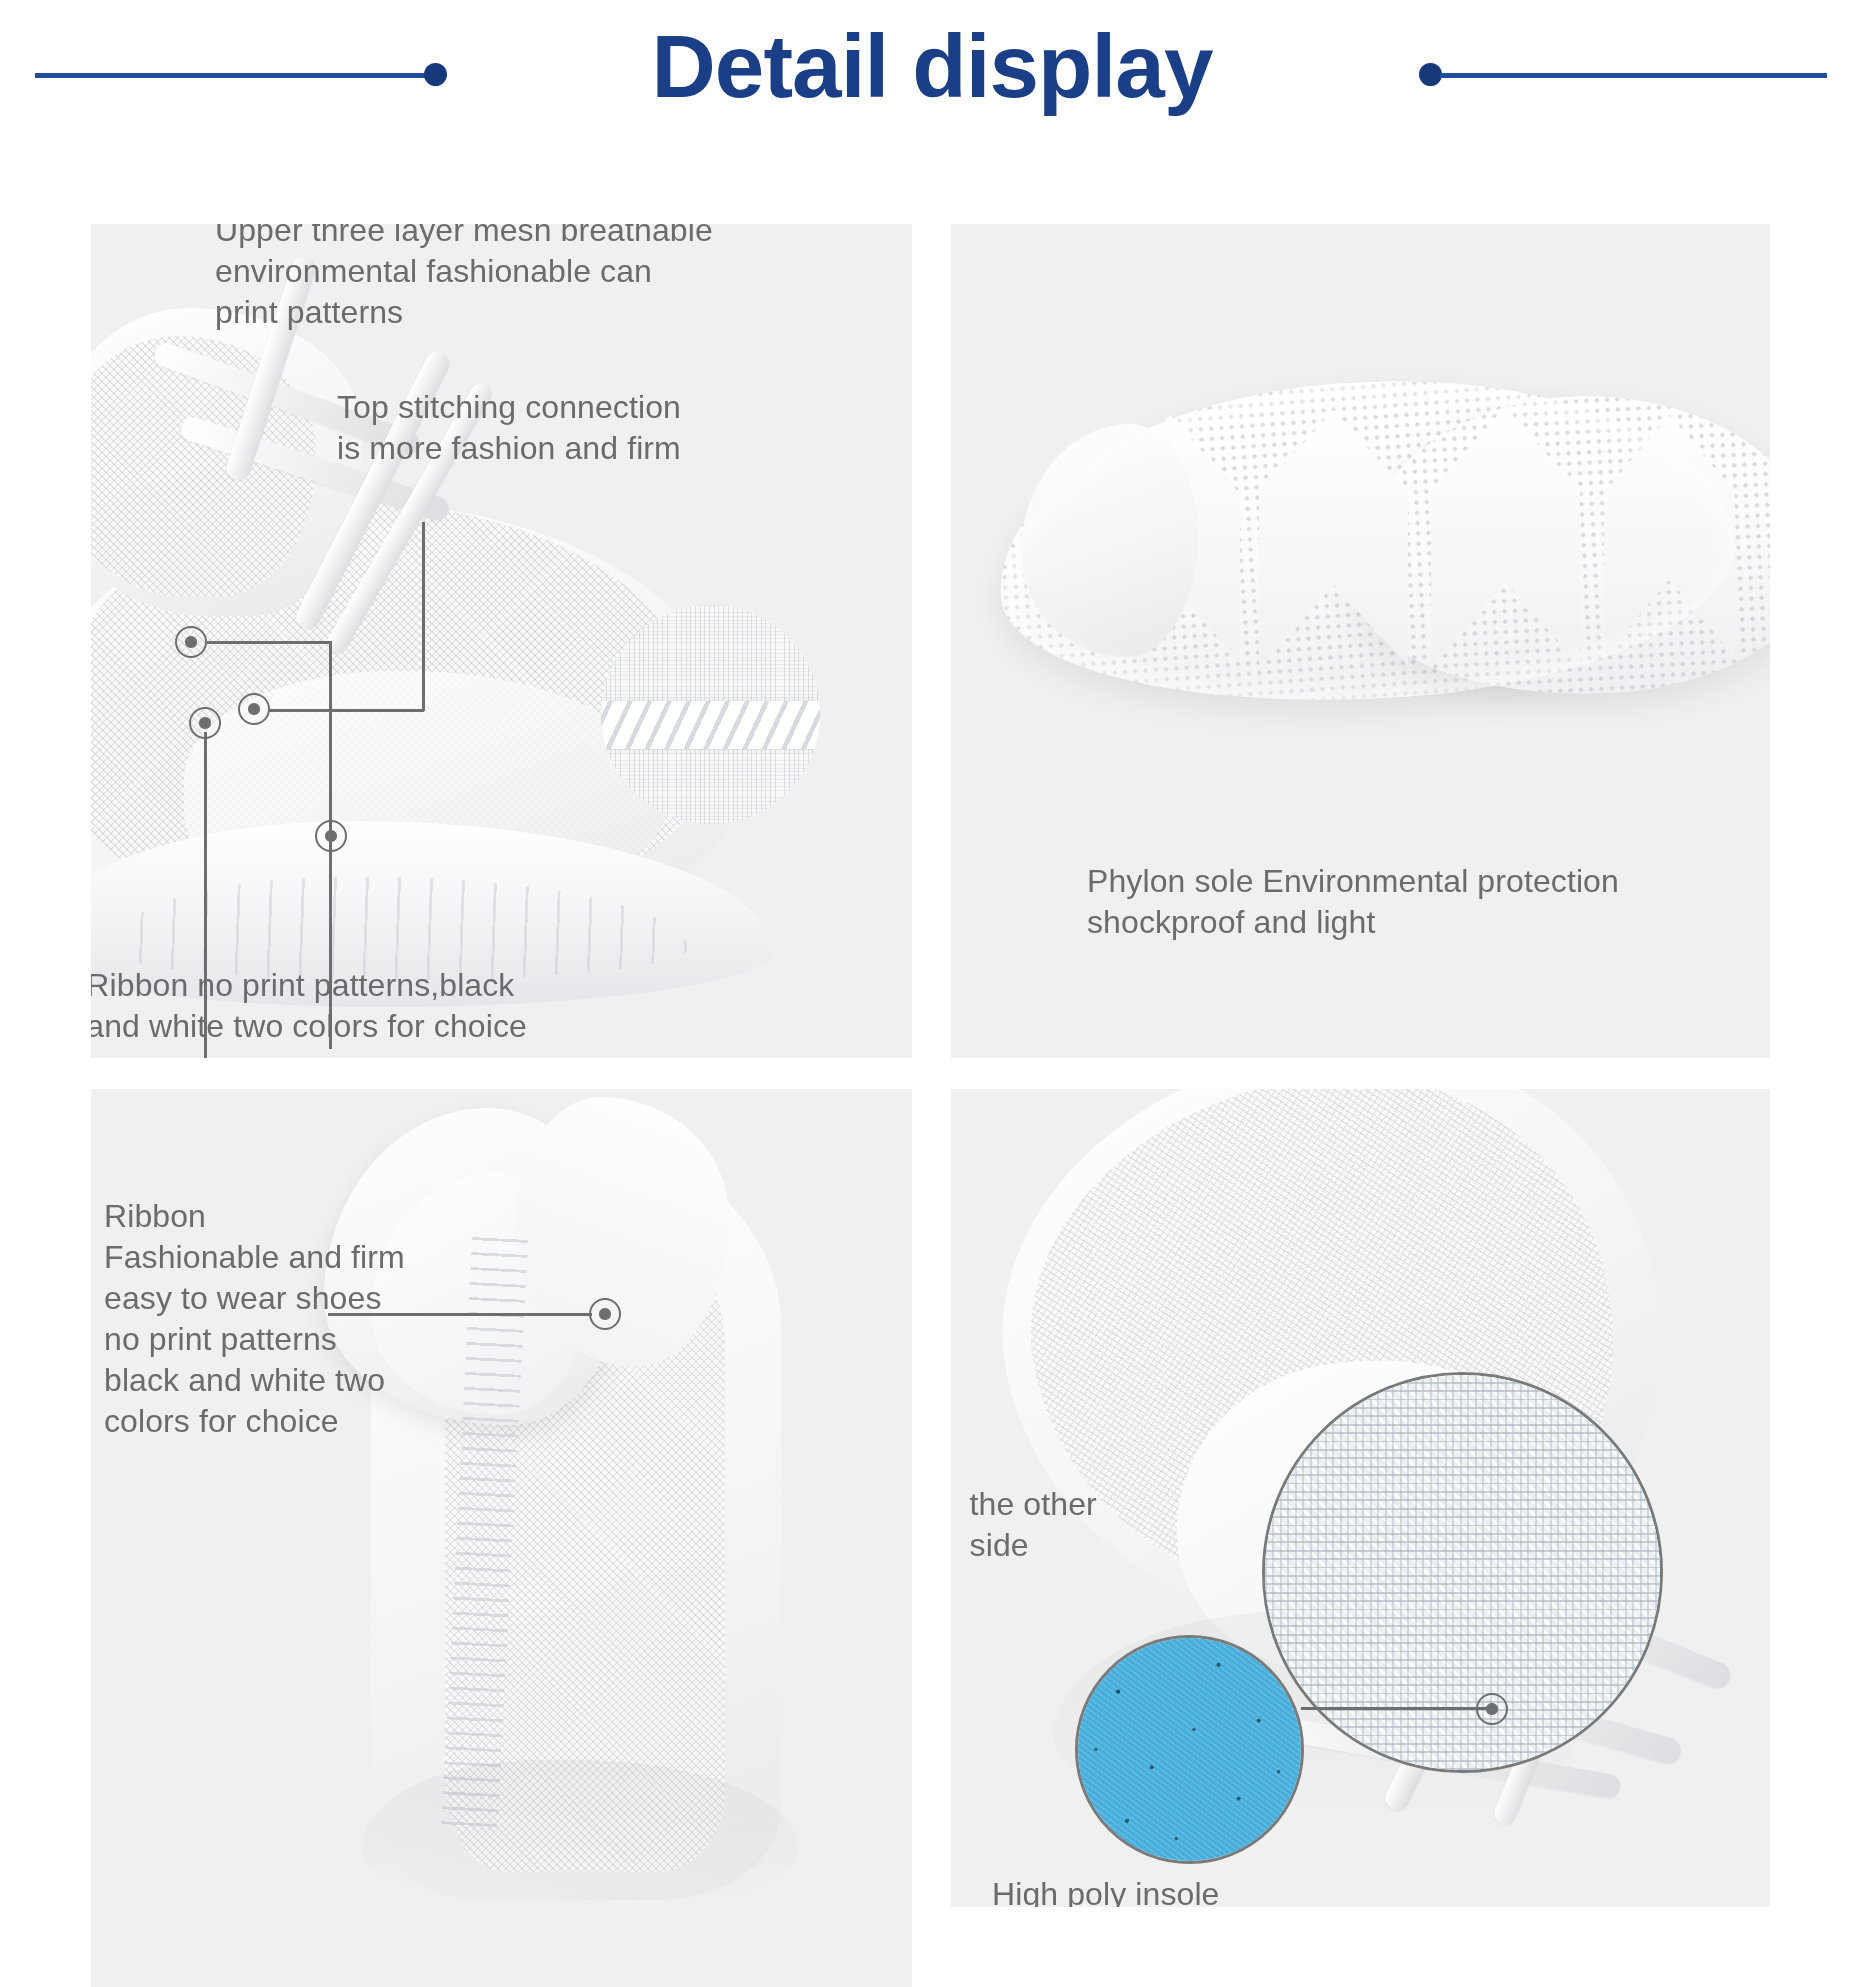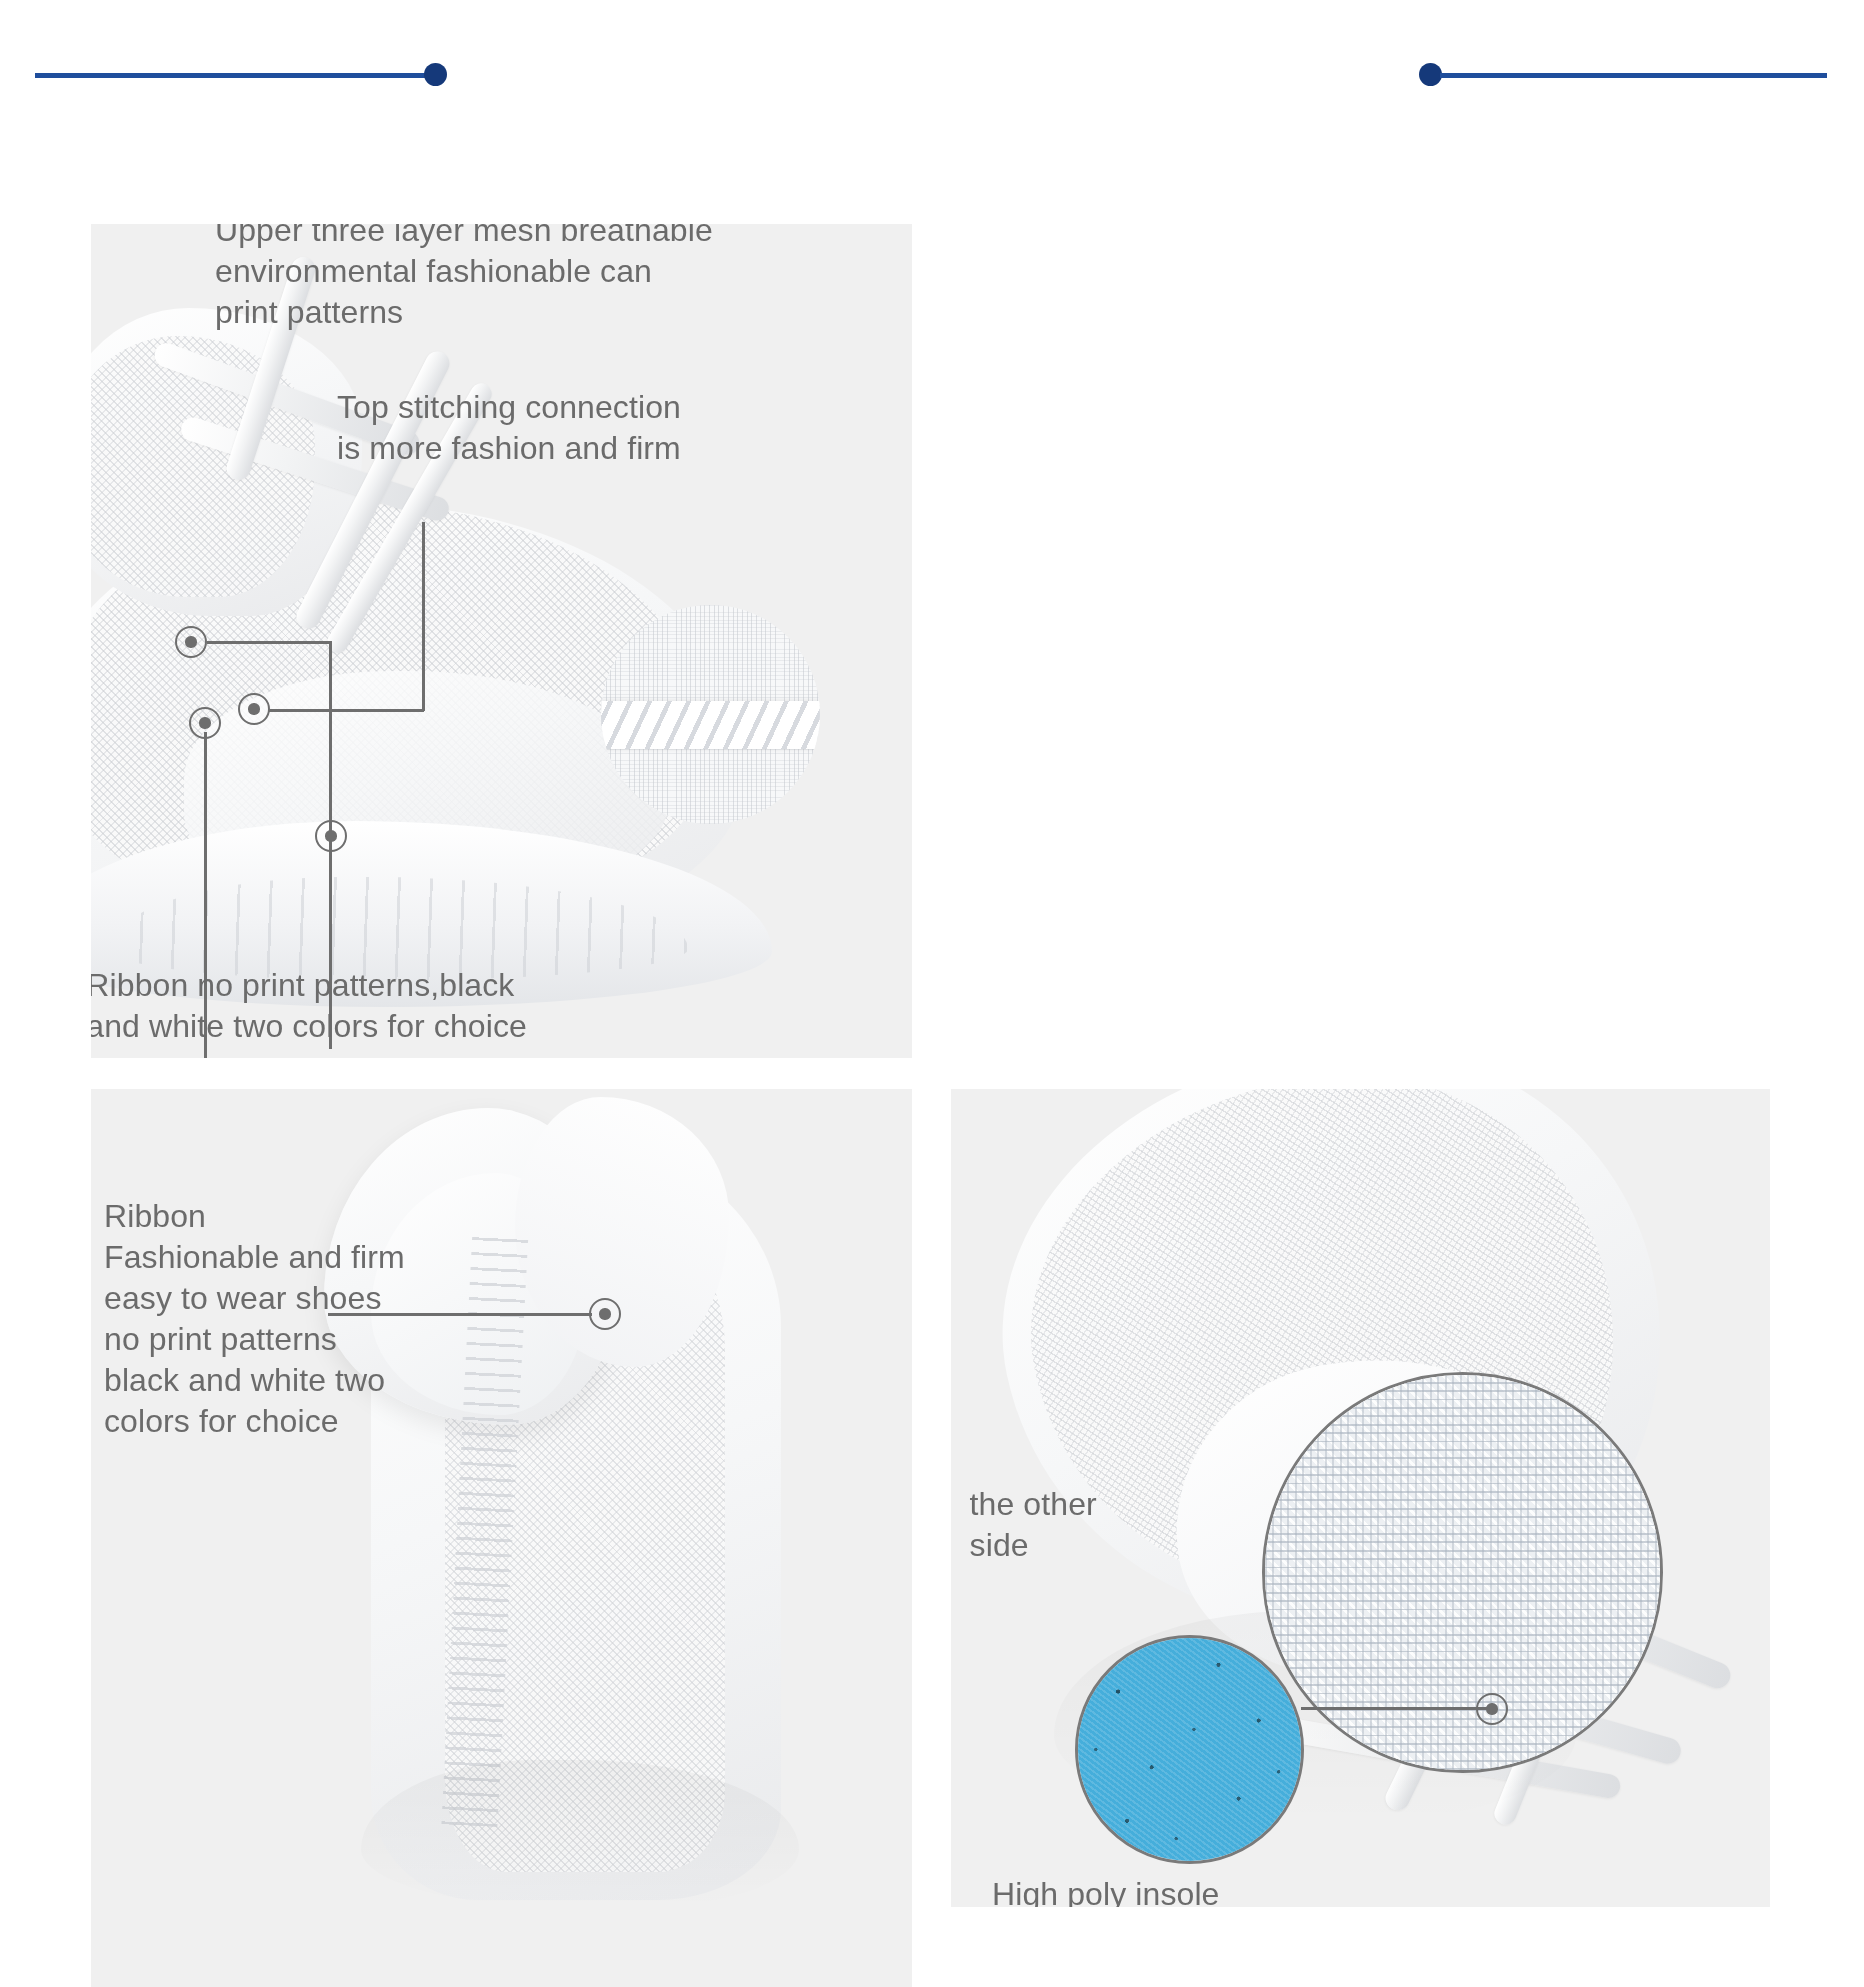--- a/index.html
+++ b/index.html
@@ -210,20 +210,21 @@
     background: linear-gradient(180deg,#ffffff 0%,#f0f1f3 100%);
     box-shadow: 0 2.8px 7.5px rgba(0,0,0,.10);
   }
 </style>
 </head>
 <body>
 
 <div class="header">
   <div class="header-rule left"></div>
   <div class="header-dot  left"></div>
+  <div class="header-title">Detail display</div>
   <div class="header-dot  right"></div>
   <div class="header-rule right"></div>
 </div>
 
 <div class="grid">
 
   <div class="panel" id="panel-1">
 
     <div class="photo">
 
@@ -277,20 +278,50 @@
 environmental  fashionable can
 print patterns</div>
 
     <div class="caption" style="left:246px;top:163px;width:447px;">Top stitching connection
 is more fashion and firm</div>
 
     <div class="caption" style="left:-4.7px;top:741px;width:559px;">Ribbon no print patterns,black
 and white two colors for choice</div>
   </div>
 
+  <div class="panel" id="panel-2">
+
+    <div class="photo">
+      <div class="sole-body" style="left:47px;top:158px;width:736px;height:317px;transform:rotate(-4deg);">
+        <div class="sole-dots"></div>
+      </div>
+      <div class="sole-body" style="left:401px;top:172px;width:466px;height:298px;transform:rotate(-3deg);">
+        <div class="sole-dots"></div>
+      </div>
+
+      <div class="tread" style="left:149px;top:191px;width:140px;height:247px;
+           clip-path:polygon(50% 0,100% 32%,100% 100%,50% 68%,0 100%,0 32%);"></div>
+      <div class="tread" style="left:308px;top:186px;width:149px;height:256px;
+           clip-path:polygon(50% 0,100% 32%,100% 100%,50% 68%,0 100%,0 32%);"></div>
+      <div class="tread" style="left:480px;top:185px;width:149px;height:256px;
+           clip-path:polygon(50% 0,100% 32%,100% 100%,50% 68%,0 100%,0 32%);"></div>
+      <div class="tread" style="left:653px;top:191px;width:131px;height:242px;
+           clip-path:polygon(50% 0,100% 32%,100% 100%,50% 68%,0 100%,0 32%);"></div>
+
+      <div class="soft-white" style="left:70px;top:200px;width:177px;height:233px;
+           border-radius:62% 38% 40% 60% / 55% 48% 52% 45%;"></div>
+
+      <div style="position:absolute;left:51px;top:160px;width:732px;height:315px;
+           border-radius:48% 52% 46% 54% / 60% 58% 42% 40%;
+           box-shadow:inset 0 0 37px rgba(255,255,255,.9);transform:rotate(-4deg);"></div>
+    </div>
+
+    <div class="caption" style="left:136px;top:637px;width:746px;">Phylon sole   Environmental protection
+shockproof and light</div>
+  </div>
 
   <div class="panel" id="panel-3">
 
     <div class="photo">
 
       <div class="soft-white" style="left:280px;top:56px;width:410px;height:755px;
            border-radius:42% 48% 30% 26% / 26% 24% 12% 14%;"></div>
       <div class="mesh-weave" style="left:354px;top:112px;width:280px;height:671px;
            border-radius:46% 44% 24% 22% / 24% 22% 12% 14%;opacity:.85;"></div>
 

